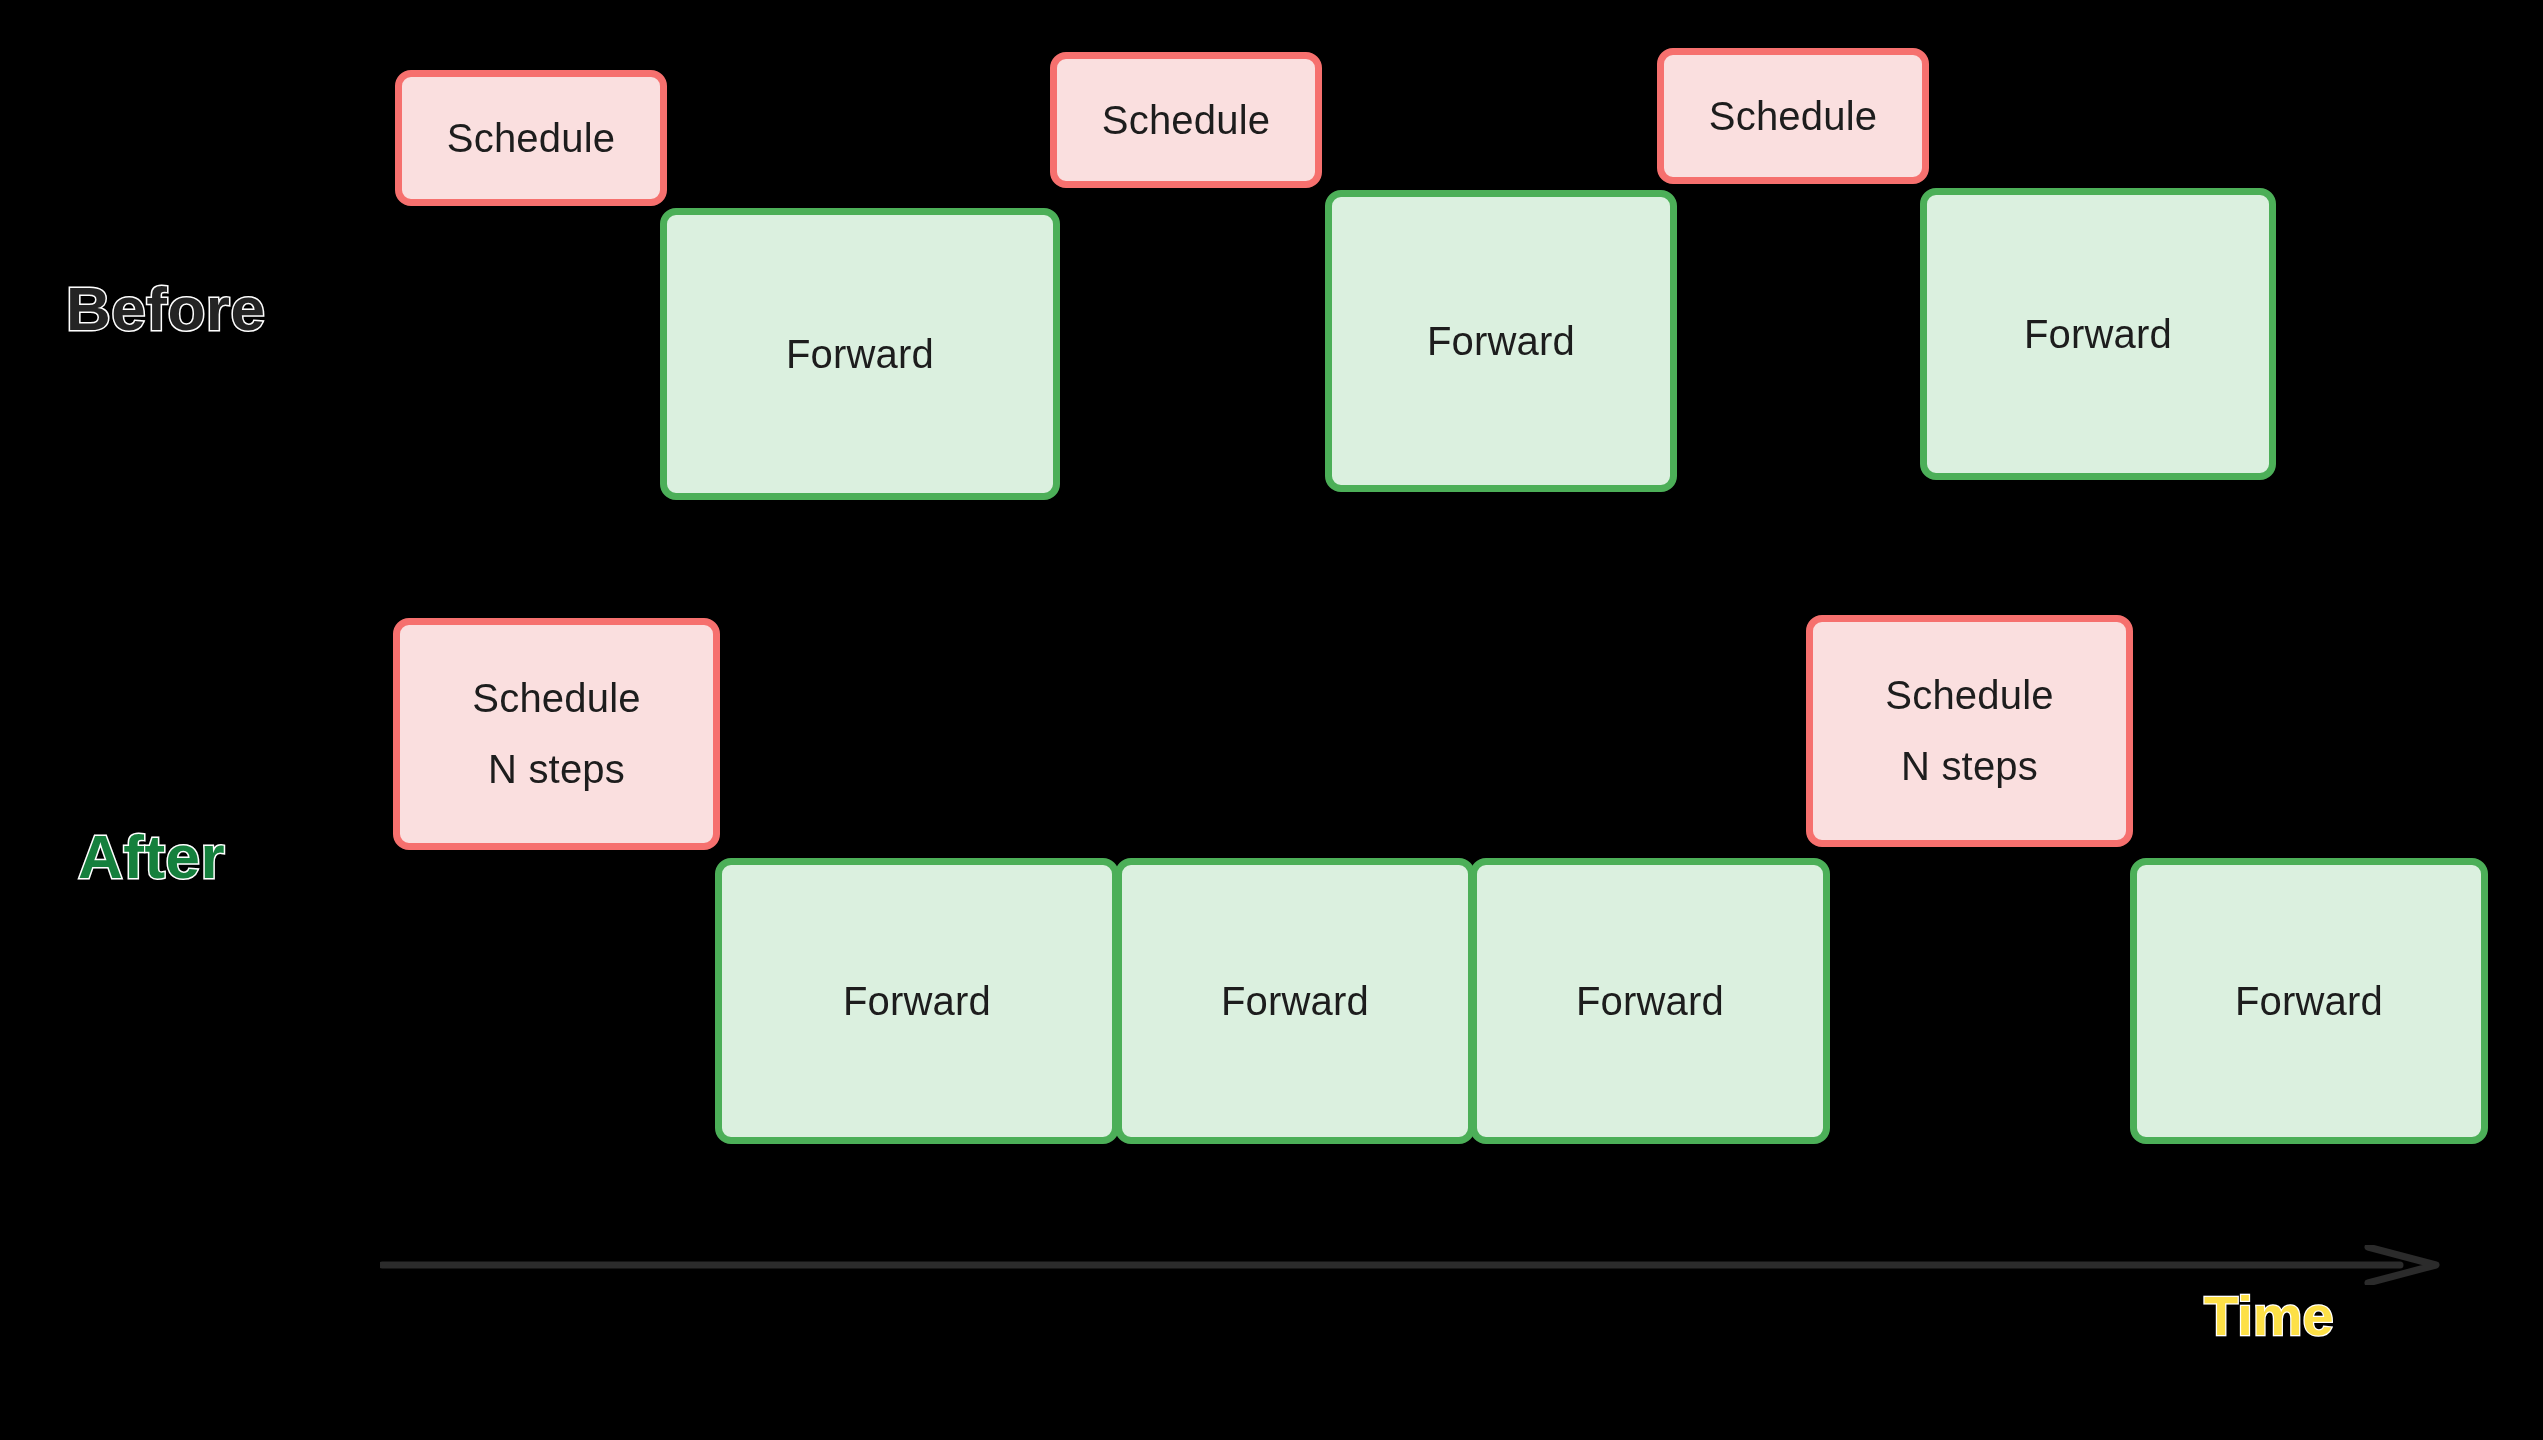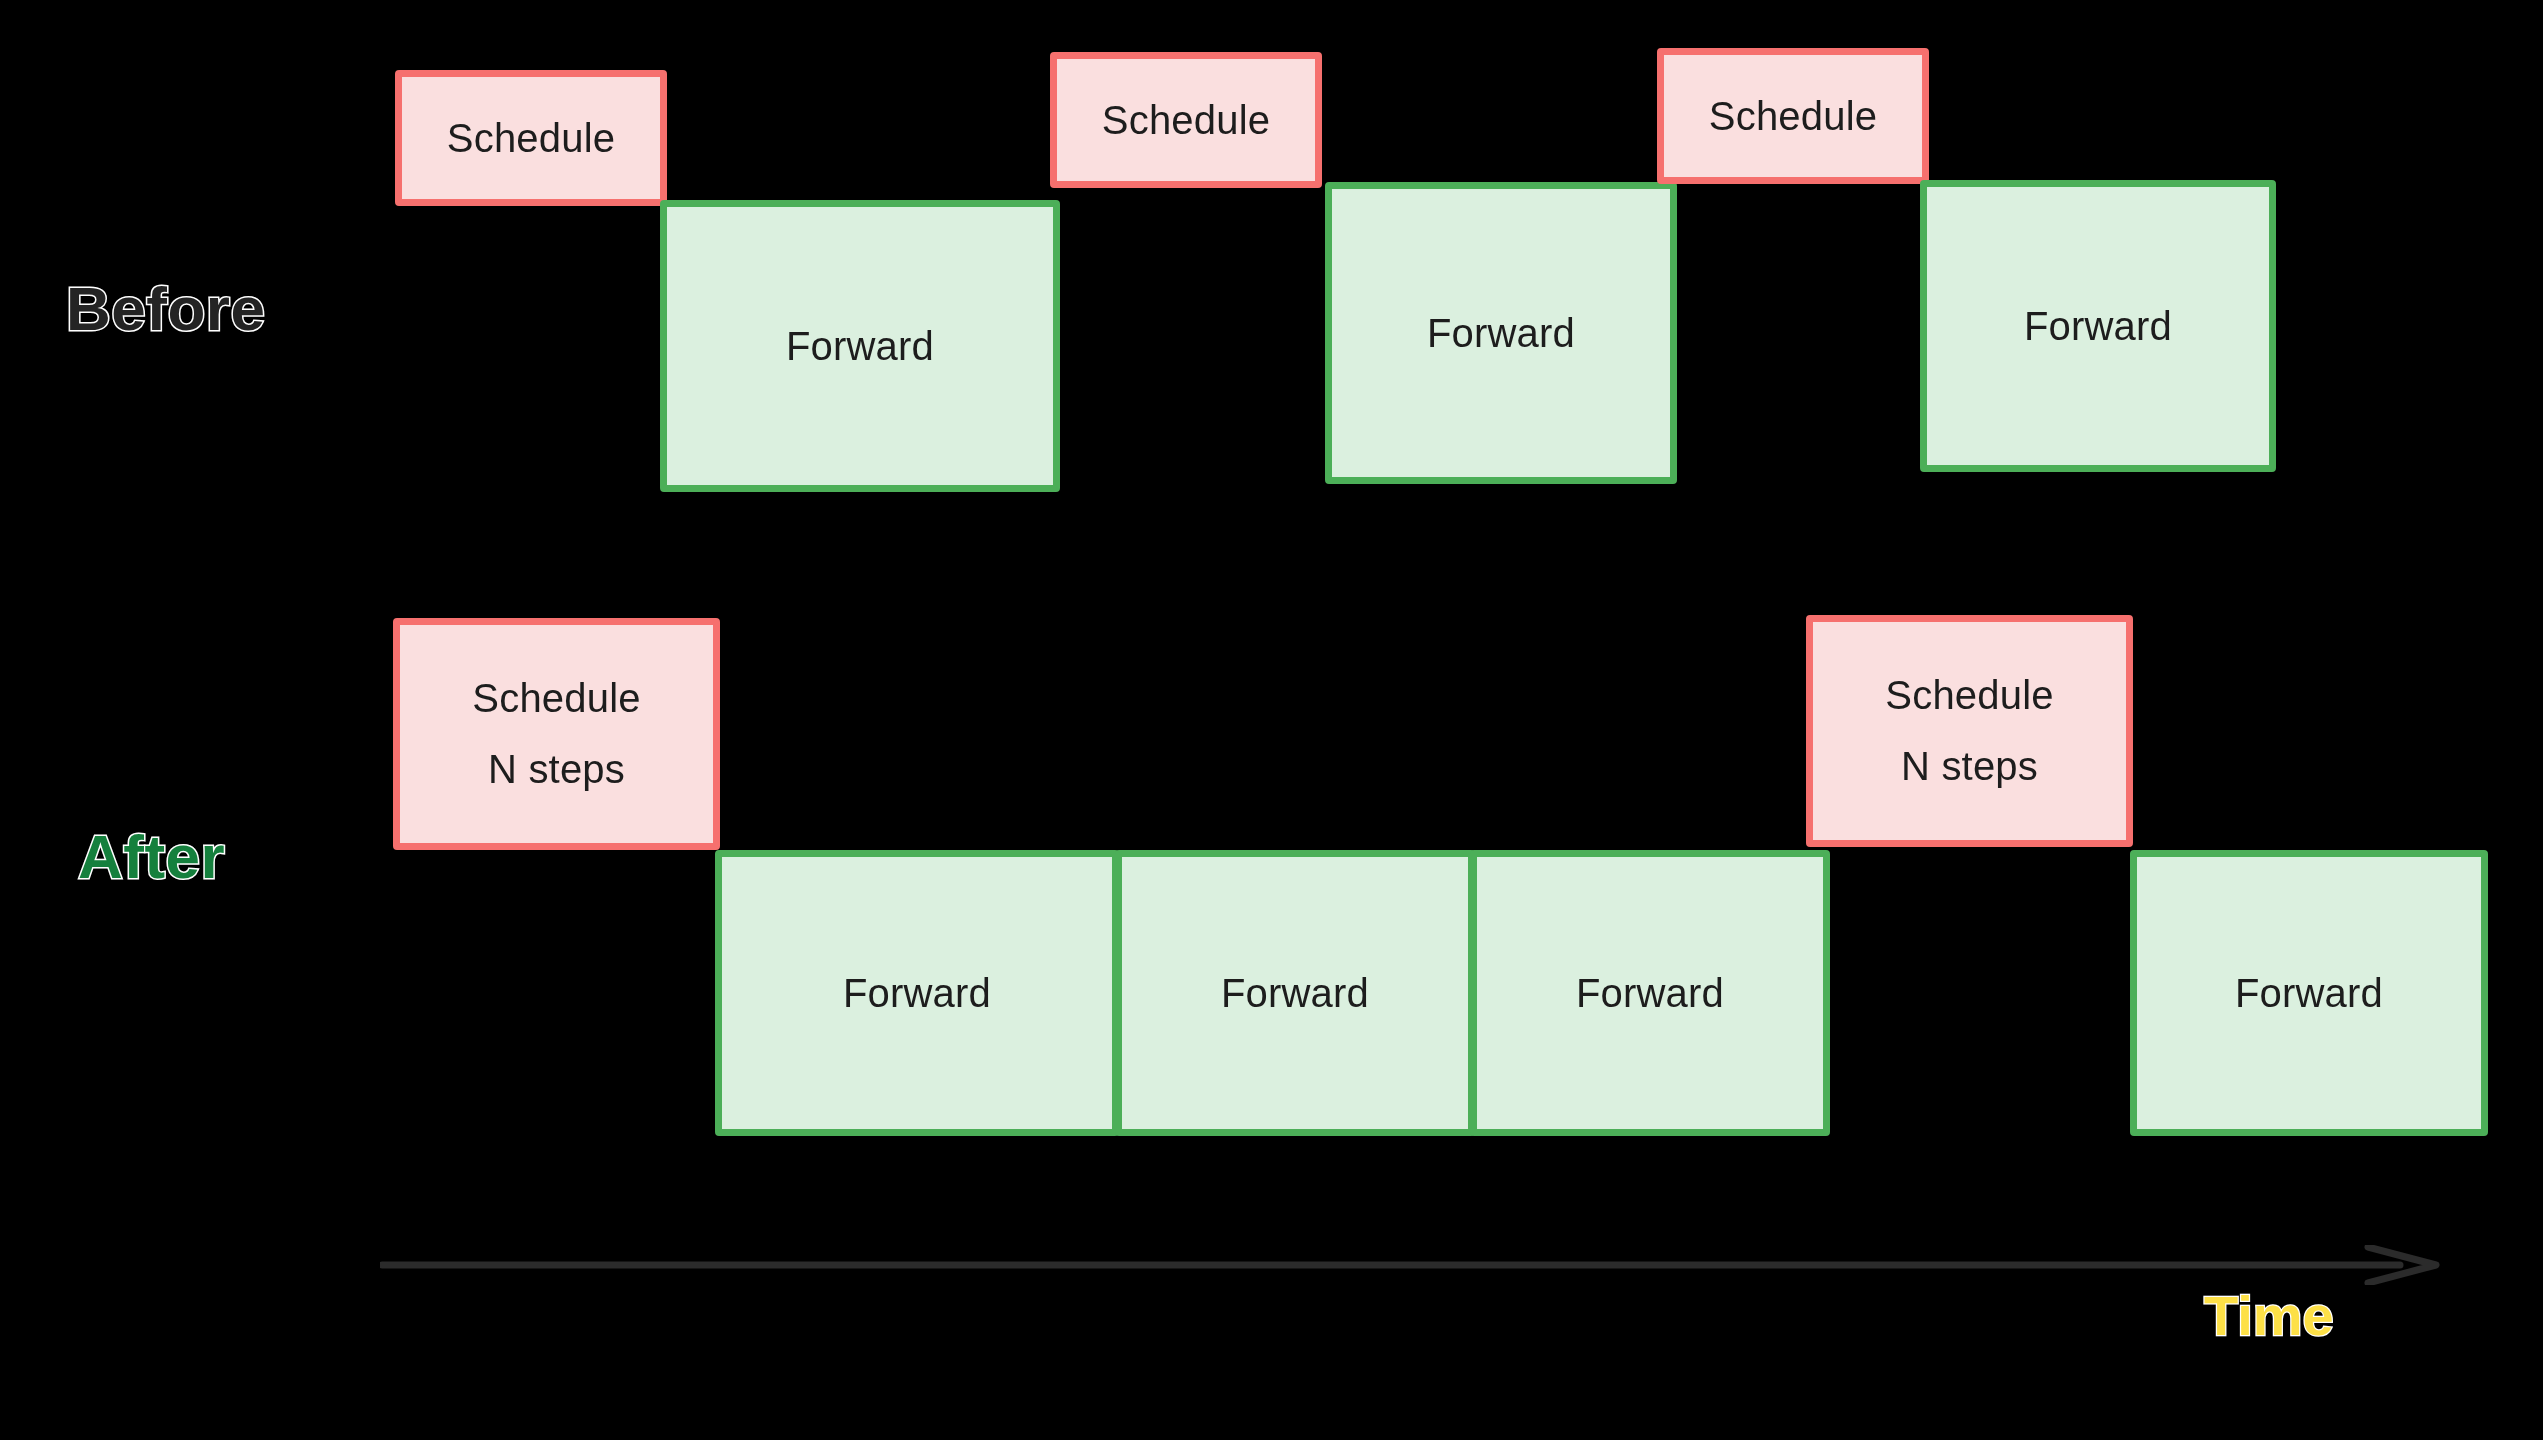--- a/index.html
+++ b/index.html
@@ -38,35 +38,36 @@
   #label-after  { left: 70px;  top: 826px; }
 
   
   .box {
     position: absolute;
     box-sizing: border-box;
     display: flex;
     flex-direction: column;
     align-items: center;
     justify-content: center;
-    border-radius: 4px;
+    border-radius: 16px;
     text-align: center;
     line-height: 1.32;
     color: #1d1d1d;
     font-size: 40px;
     font-weight: 400;
     letter-spacing: 0.2px;
   }
   .box.schedule {
     background: #fadfdf;
     border: 7px solid #f6706e;
   }
   .box.forward {
     background: #dbf0df;
     border: 7px solid #4caf58;
+    margin-top: 8px;
   }
   .box .line { display: block; }
   .box .line + .line { margin-top: 18px; }
 
   
   #time-axis {
     position: absolute;
     left: 380px;
     top: 1245px;
     width: 2060px;

